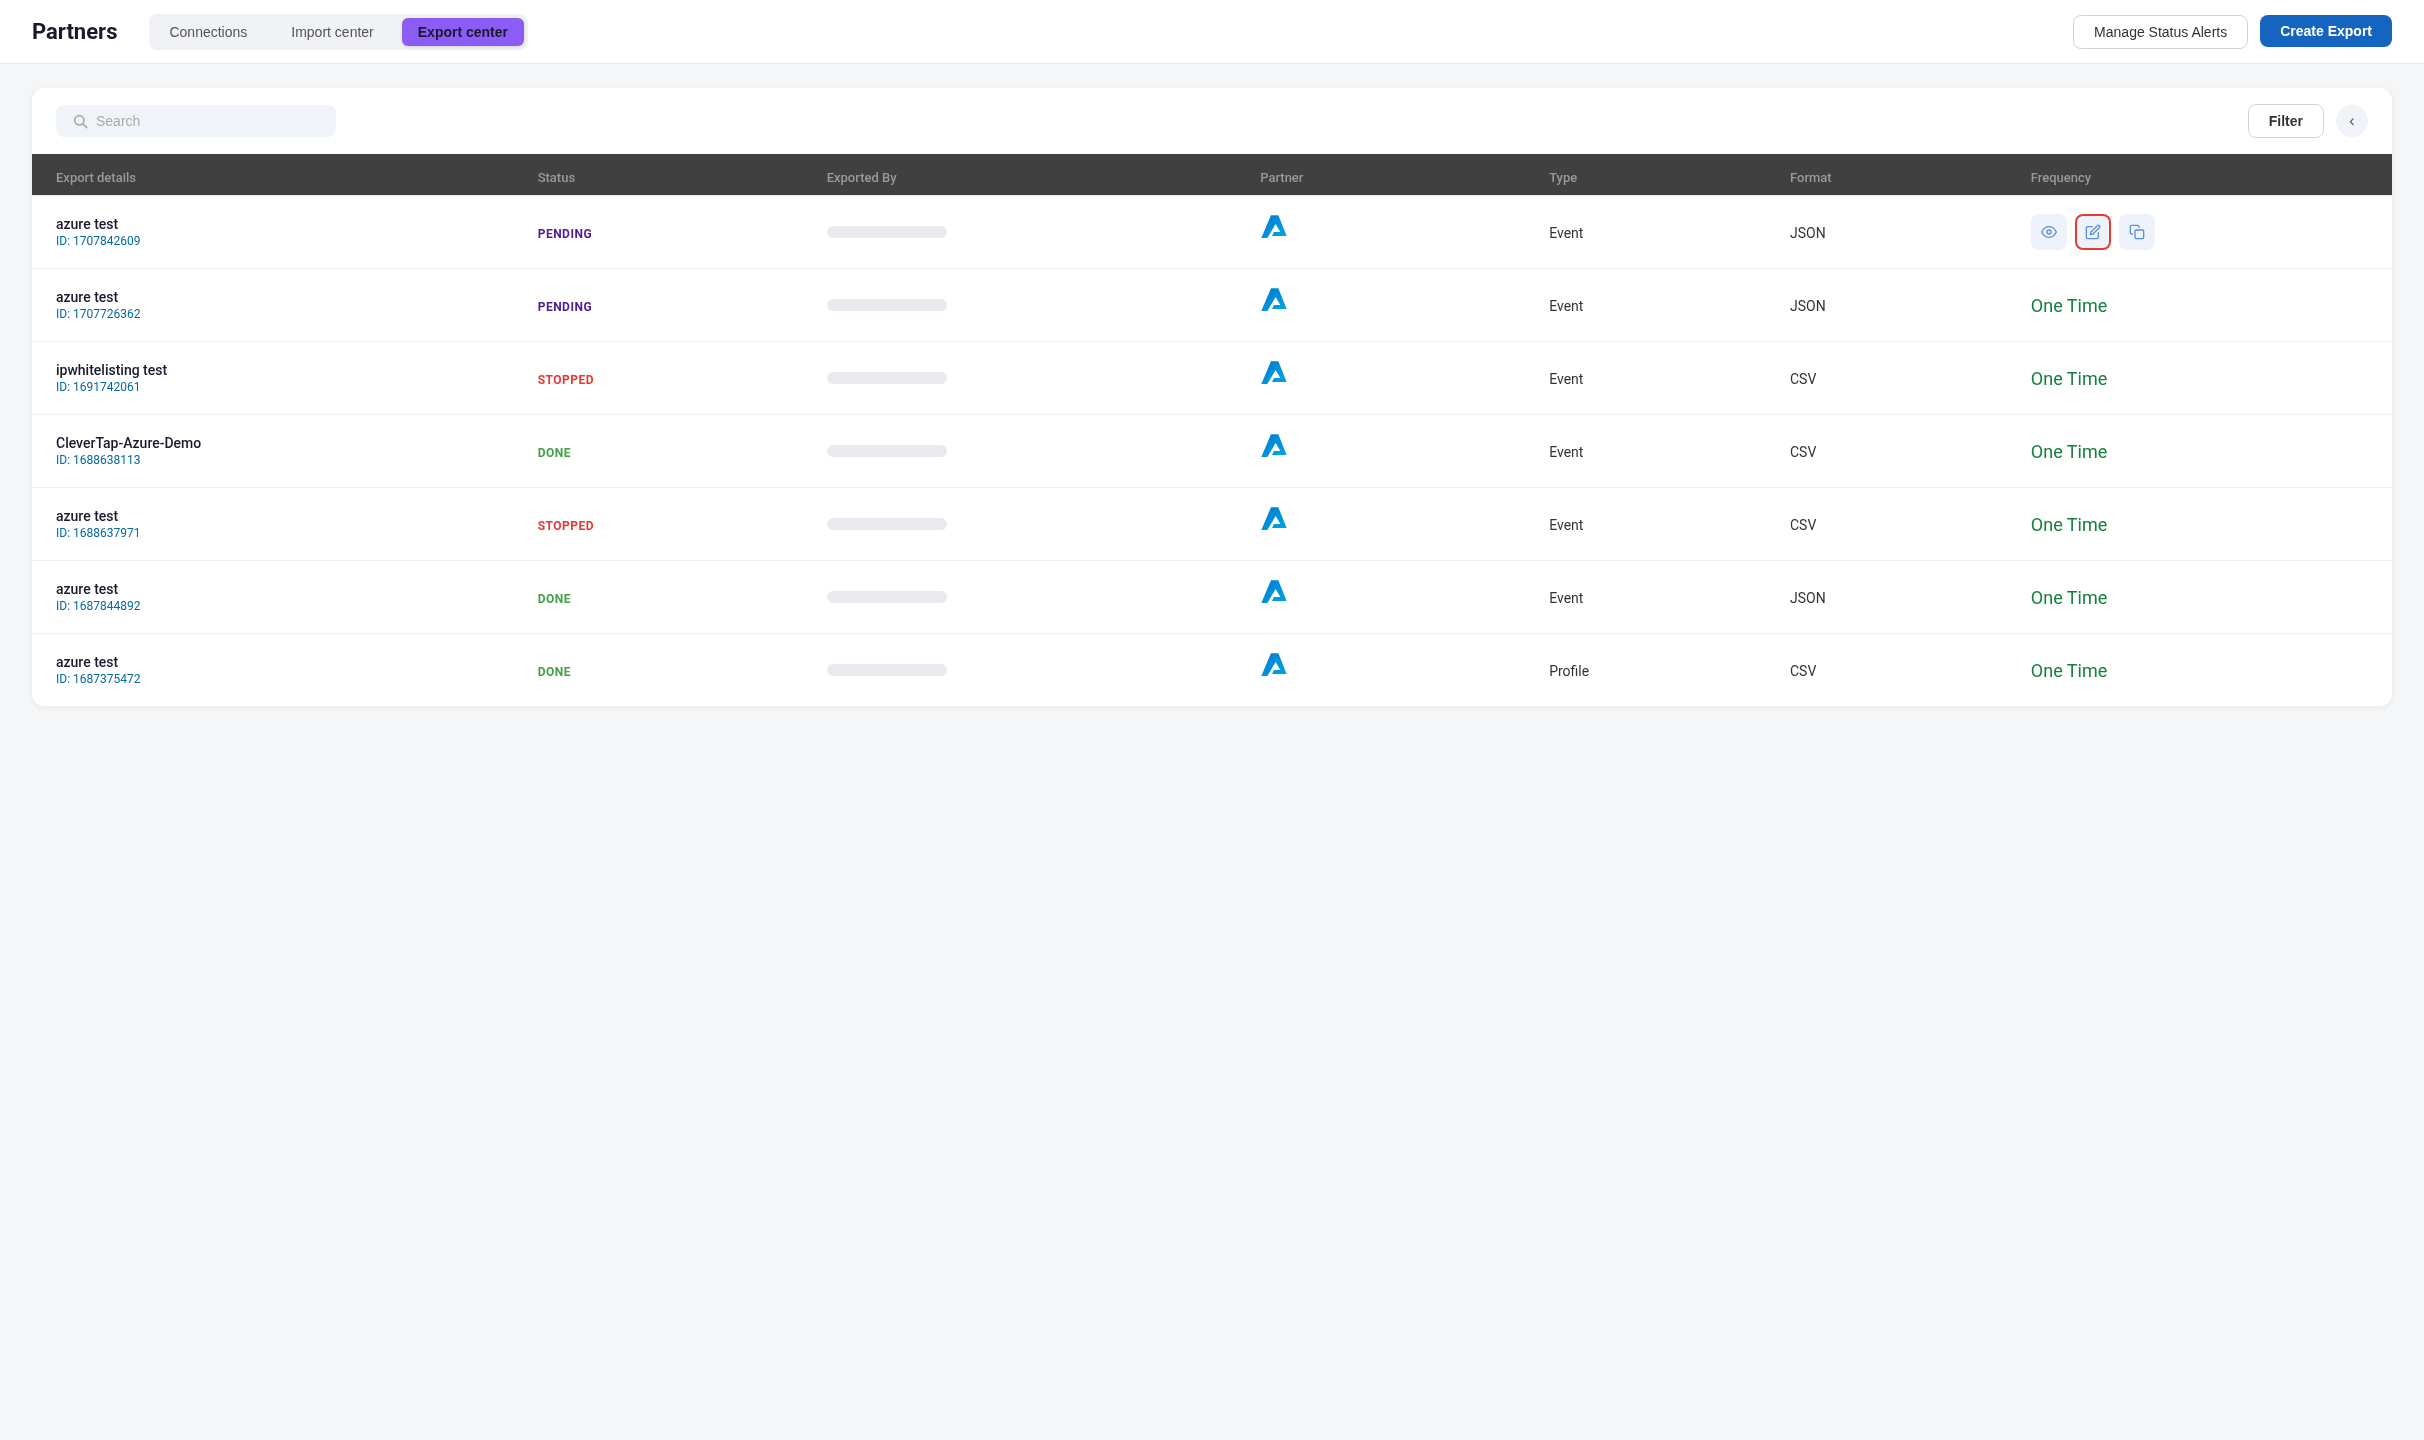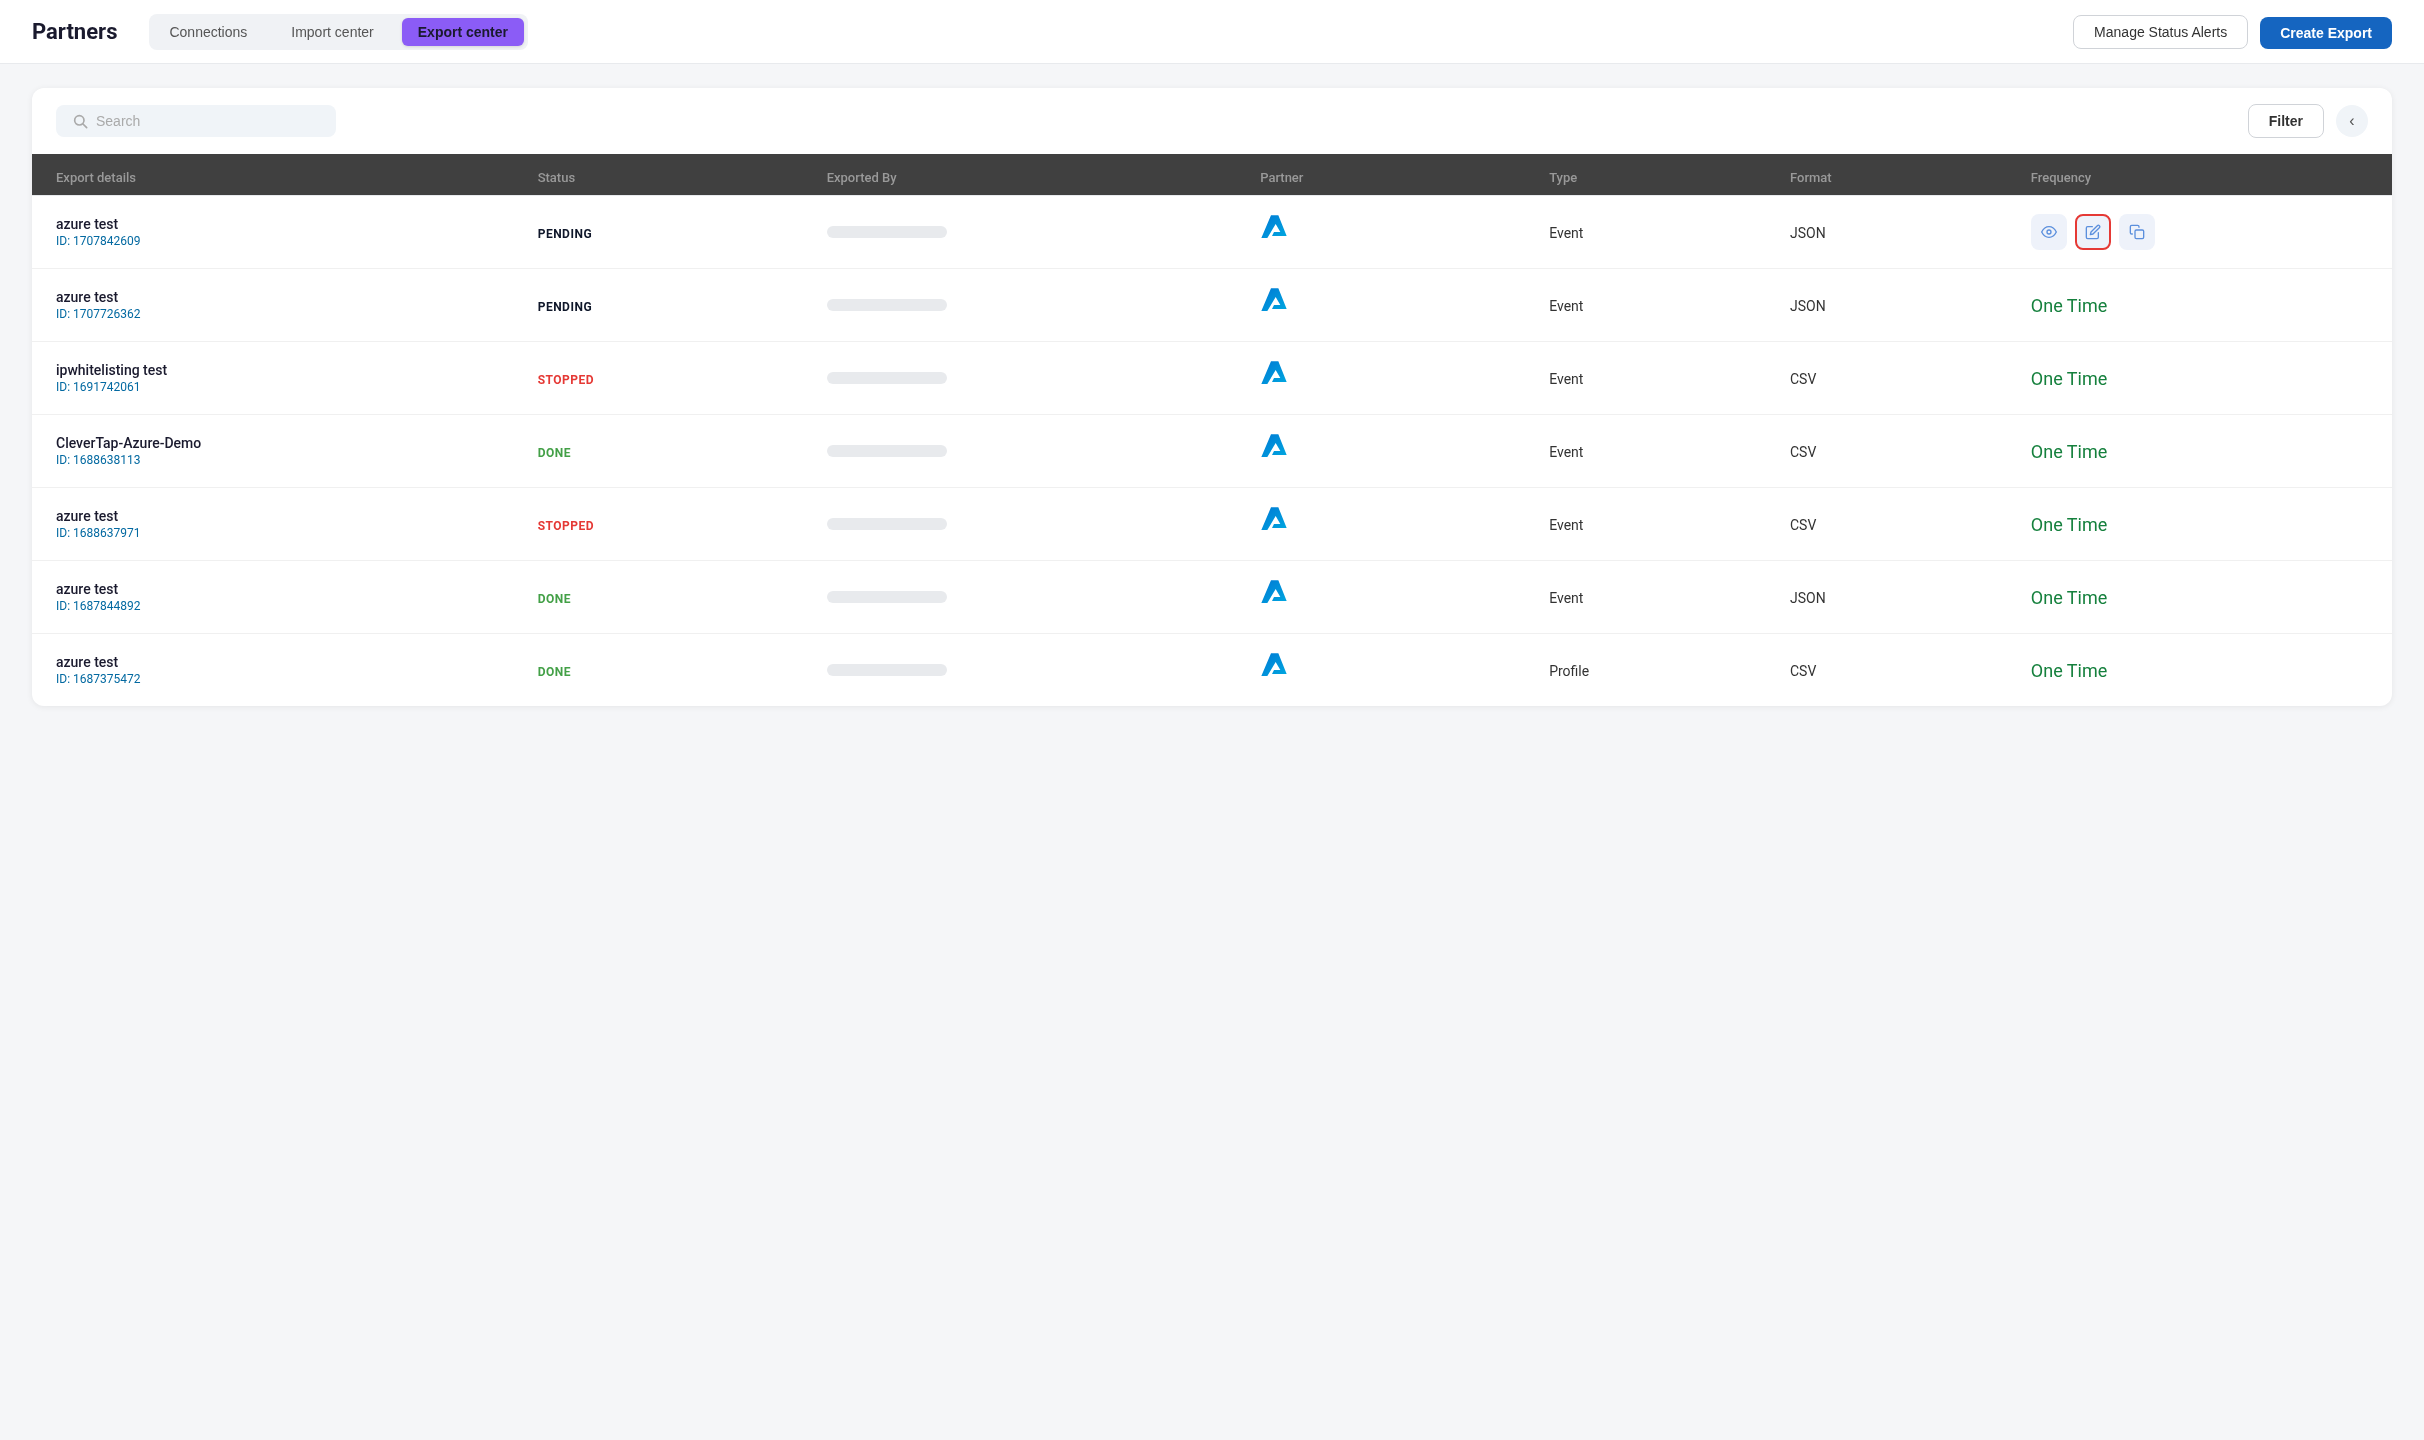--- a/index.html
+++ b/index.html
@@ -45,21 +45,21 @@
     .nav-tab.active {
       background: #8b5cf6;
       color: #1a1a2e;
       font-weight: 600;
       box-shadow: 0 1px 3px rgba(0,0,0,0.12);
     }
     .header-actions {
       margin-left: auto;
       display: flex;
       gap: 12px;
-      align-items: flex-end;
+      align-items: flex-start;
     }
     .btn-manage {
       padding: 8px 20px;
       border: 1.5px solid #d0d3d8;
       border-radius: 8px;
       background: #fff;
       font-size: 14px;
       font-weight: 500;
       color: #333;
       cursor: pointer;
@@ -173,21 +173,21 @@
       font-size: 12px;
       color: #0369a1;
       margin-top: 2px;
     }
 
     .status-badge {
       font-size: 12px;
       font-weight: 700;
       letter-spacing: 0.5px;
     }
-    .status-pending { color: #0f172a; }
+    .status-pending { color: #4c1d95; }
     .status-stopped { color: #e53935; }
     .status-done { color: #43a047; }
 
     .exported-by-placeholder {
       width: 120px;
       height: 12px;
       background: #e8eaed;
       border-radius: 6px;
     }
 

